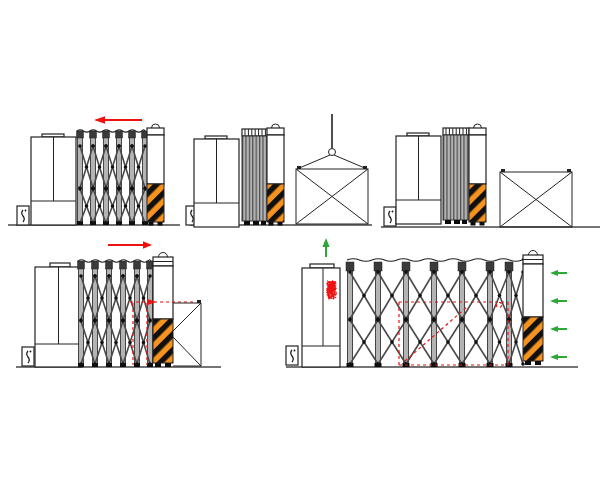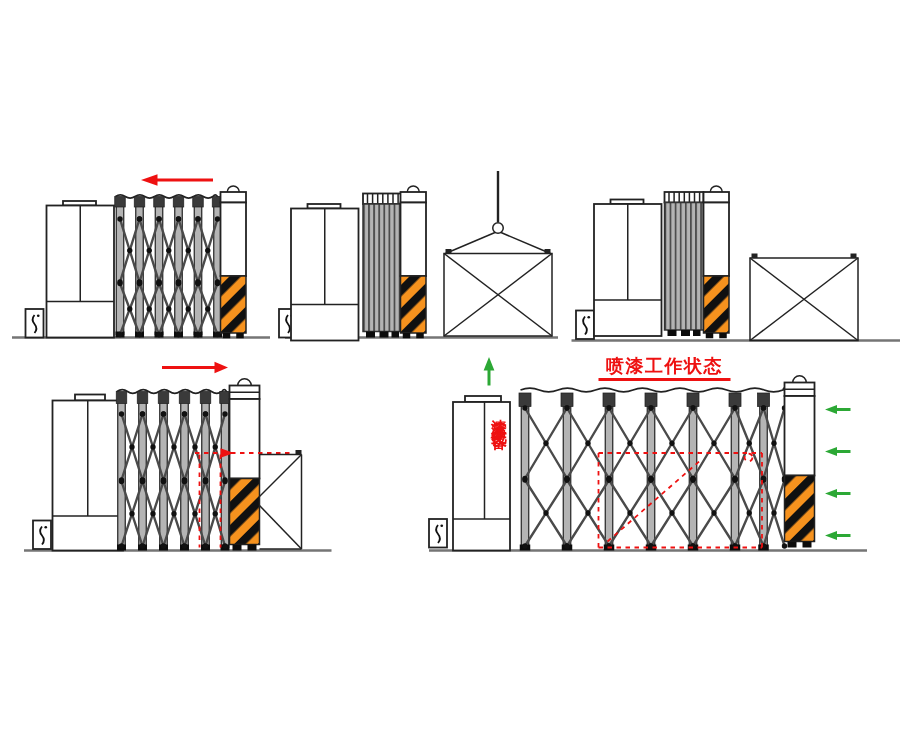--- a/index.html
+++ b/index.html
@@ -506,15 +506,14 @@
       <line x1="399" y1="302" x2="508" y2="302" class="red-dash"></line>
       <line x1="399" y1="302" x2="399" y2="365" class="red-dash"></line>
       <line x1="508" y1="302" x2="508" y2="365" class="red-dash"></line>
       <line x1="399" y1="365" x2="508" y2="365" class="red-dash"></line>
       <line x1="405" y1="361" x2="468" y2="306" class="red-dash"></line>
       <circle cx="499" cy="305" r="2.6" class="red-dash"></circle>
     </g>
   </g>
 </svg>
 
-<div class="title-label">喷漆工作状态</div>
 <div class="vertical-label">漆雾净化设备</div>
 </div>
 
 </body></html>

